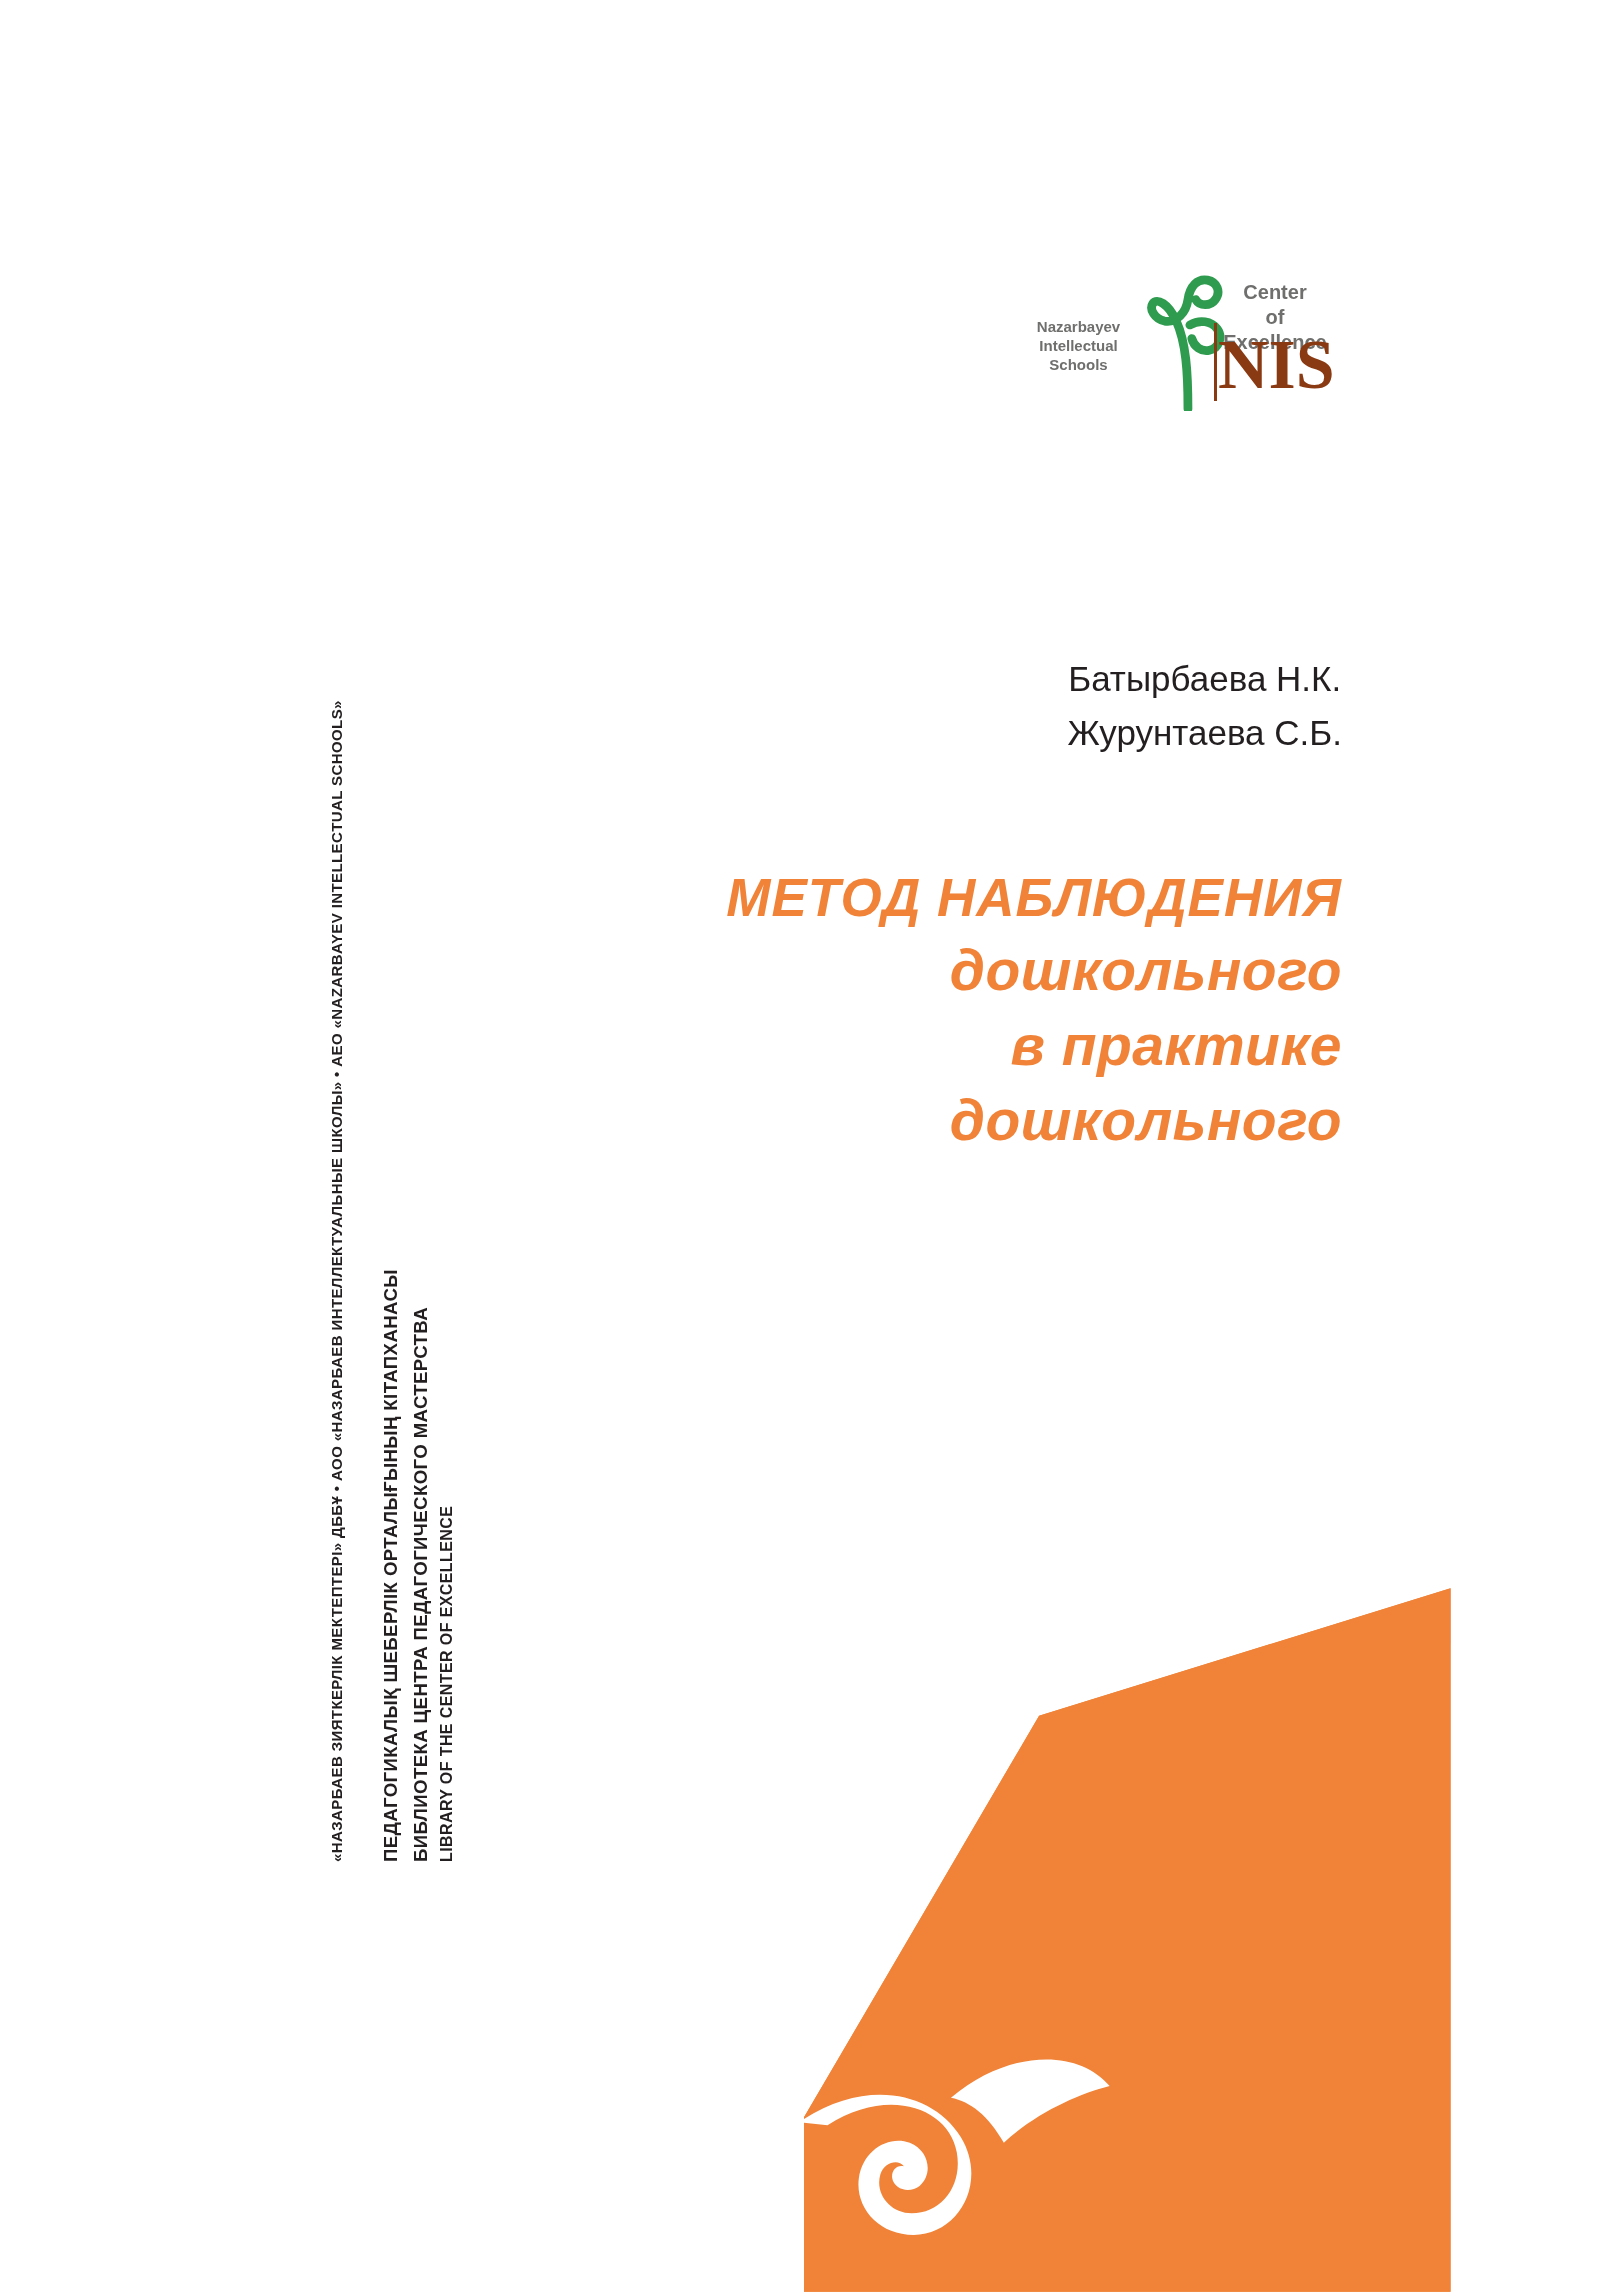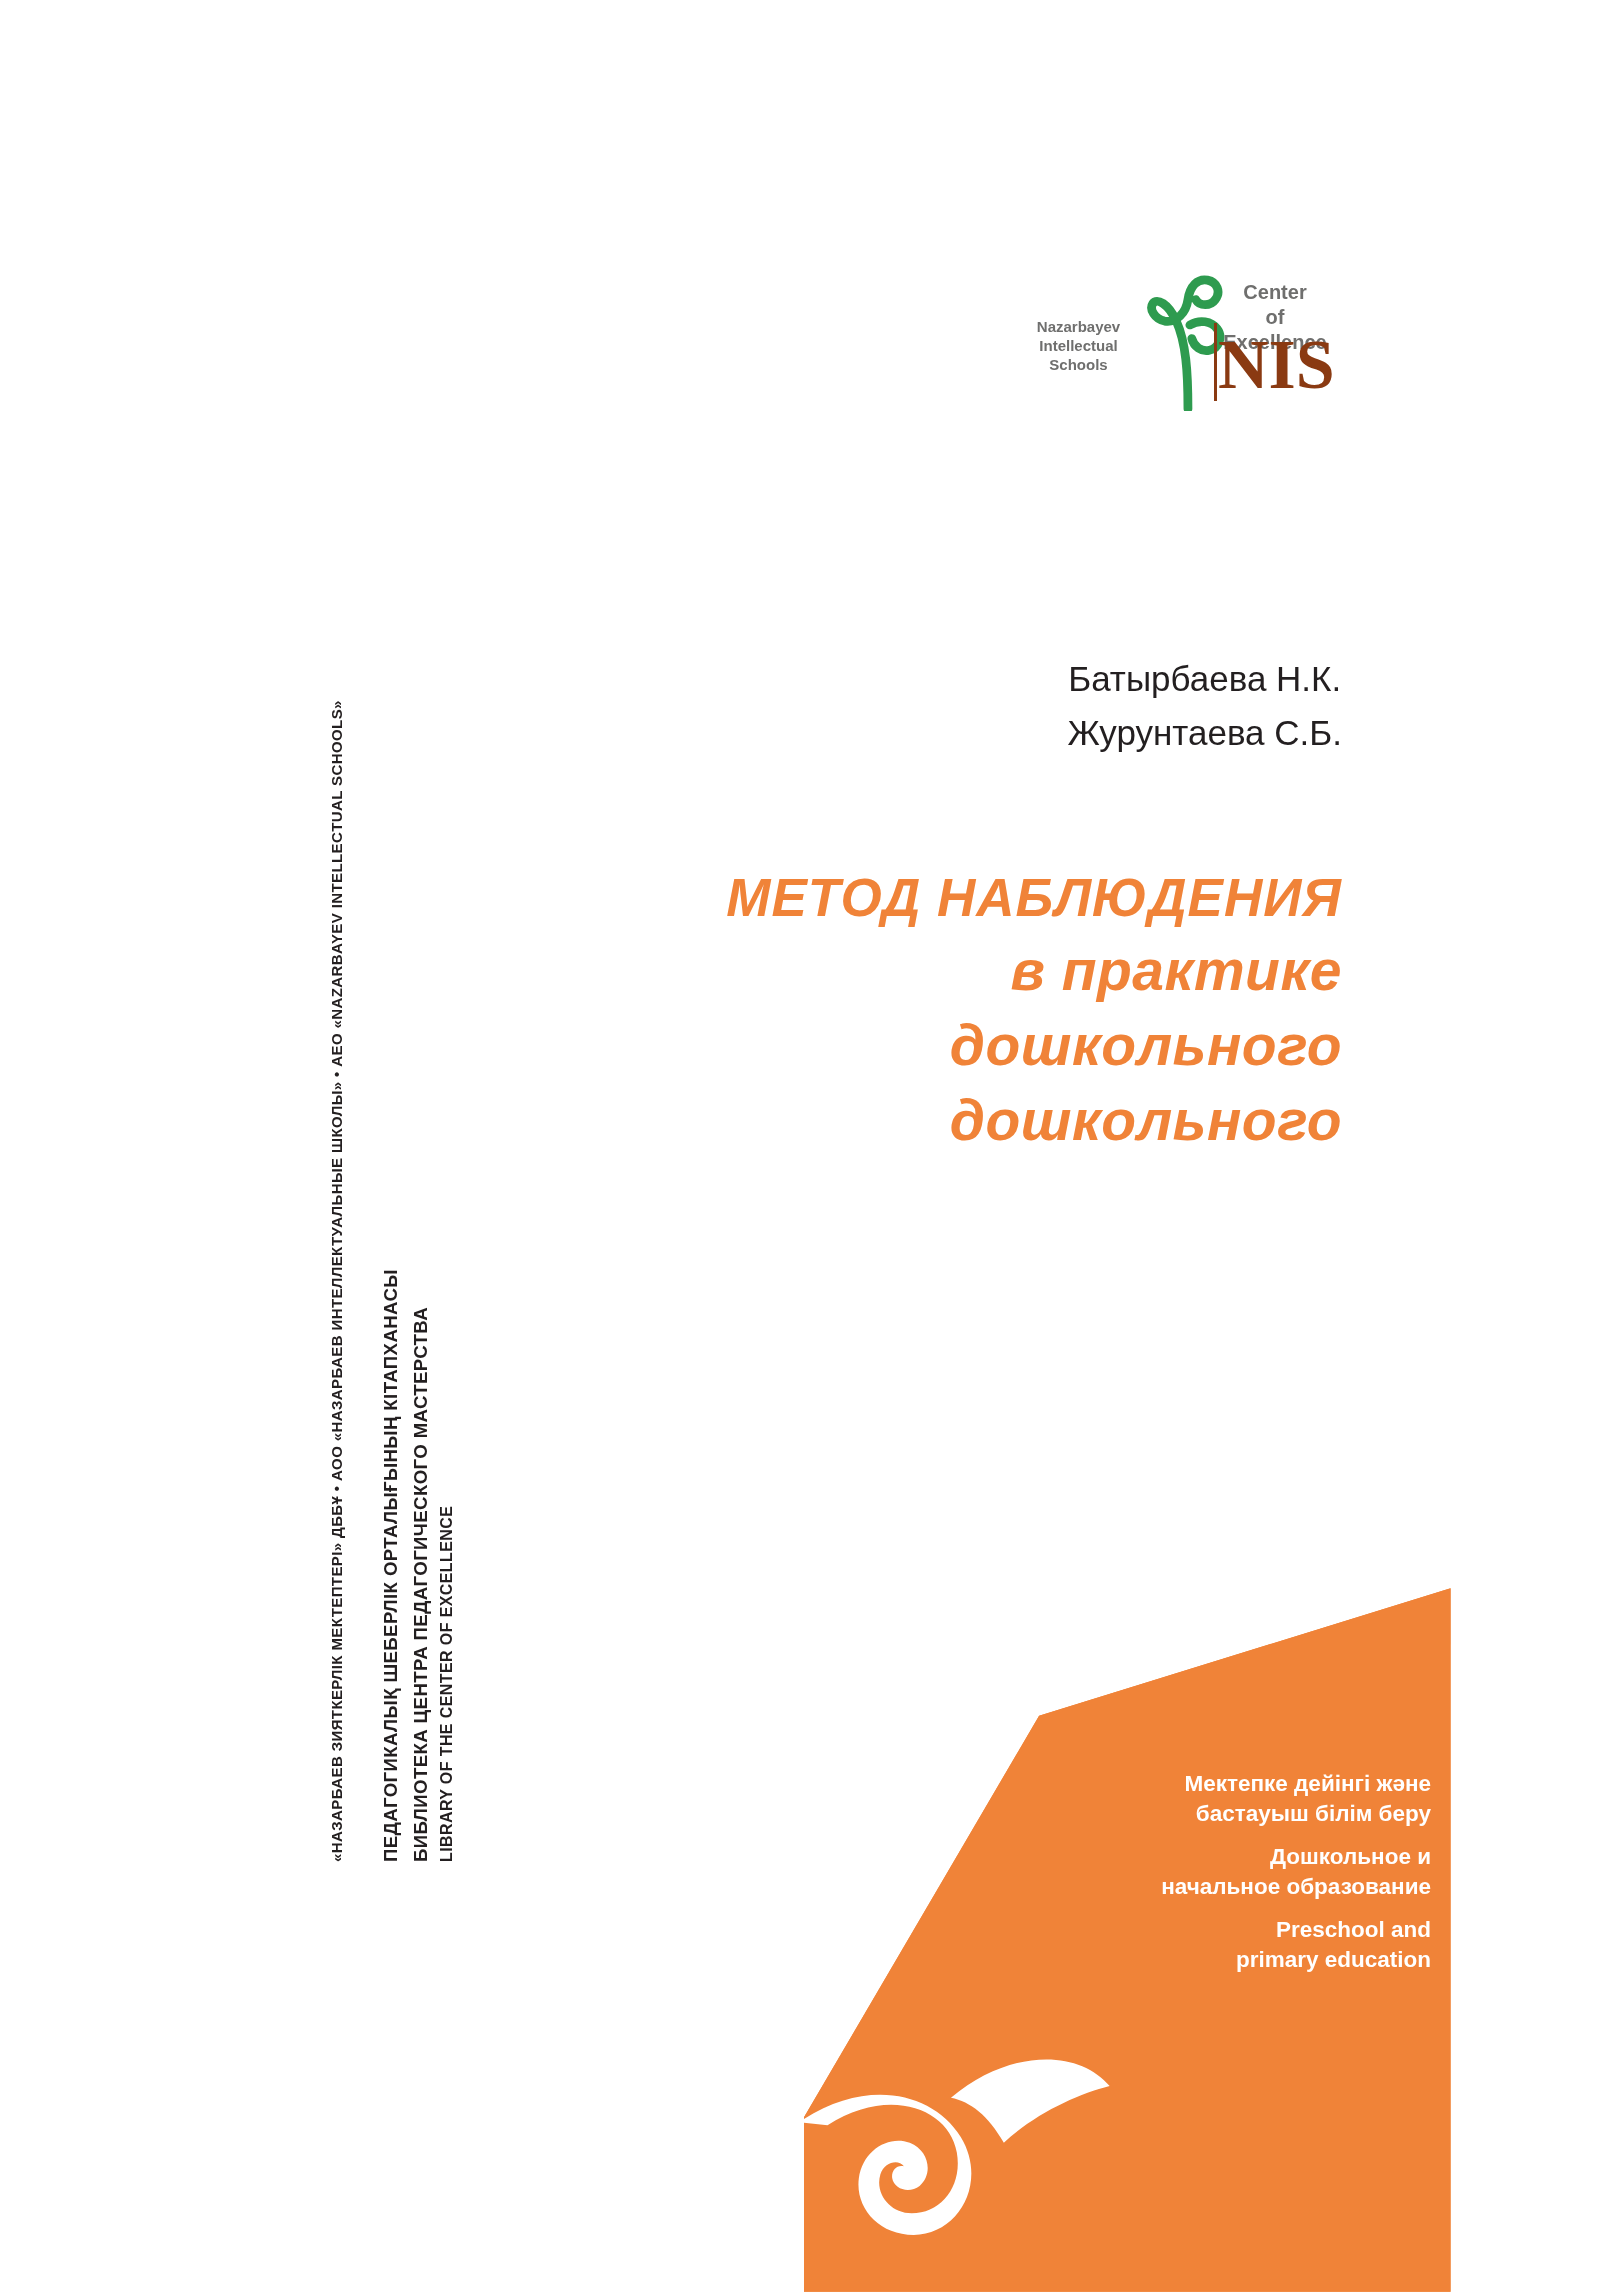--- a/index.html
+++ b/index.html
@@ -221,22 +221,22 @@
     <div class="logo-nis">NIS</div>
   </div>
 
   <div class="authors">
     <div>Батырбаева Н.К.</div>
     <div>Журунтаева С.Б.</div>
   </div>
 
   <div class="title-block">
     <div class="title-line upper">МЕТОД НАБЛЮДЕНИЯ</div>
+    <div class="title-line">дошкольного</div>
     <div class="title-line">в практике</div>
-    <div class="title-line">дошкольного</div>
     <div class="title-line">дошкольного</div>
   </div>
 
 
   <div class="graphic">
     <svg width="817" height="706" viewBox="0 0 834 720" xmlns="http://www.w3.org/2000/svg">
       <path d="M0 540 L0 718 L660 718 L660 0 L240 130 Z" fill="#f08338"></path>
       <path d="M0 540 L240 130 L660 0 L660 718 L0 718 Z" fill="#f08338"></path>
       <g fill="#ffffff">
         <path d="M-5 545
@@ -250,30 +250,16 @@
                  C 96 582, 82 586, 78 598
                  C 72 618, 88 638, 110 638
                  C 140 638, 162 610, 156 576
                  C 148 530, 86 508, 24 548 Z"></path>
         <path d="M150 520
                  C 210 470, 280 470, 312 508
                  C 280 516, 236 536, 204 566
                  C 188 538, 170 524, 150 520 Z"></path>
       </g>
     </svg>
-    <div class="graphic-text">
-      <div class="grp">
-        <div>Мектепке дейінгі және</div>
-        <div>бастауыш білім беру</div>
-      </div>
-      <div class="grp">
-        <div>Дошкольное и</div>
-        <div>начальное образование</div>
-      </div>
-      <div class="grp">
-        <div>Preschool and</div>
-        <div>primary education</div>
-      </div>
-    </div>
   </div>
 
 </div>
 
 
 </body></html>

